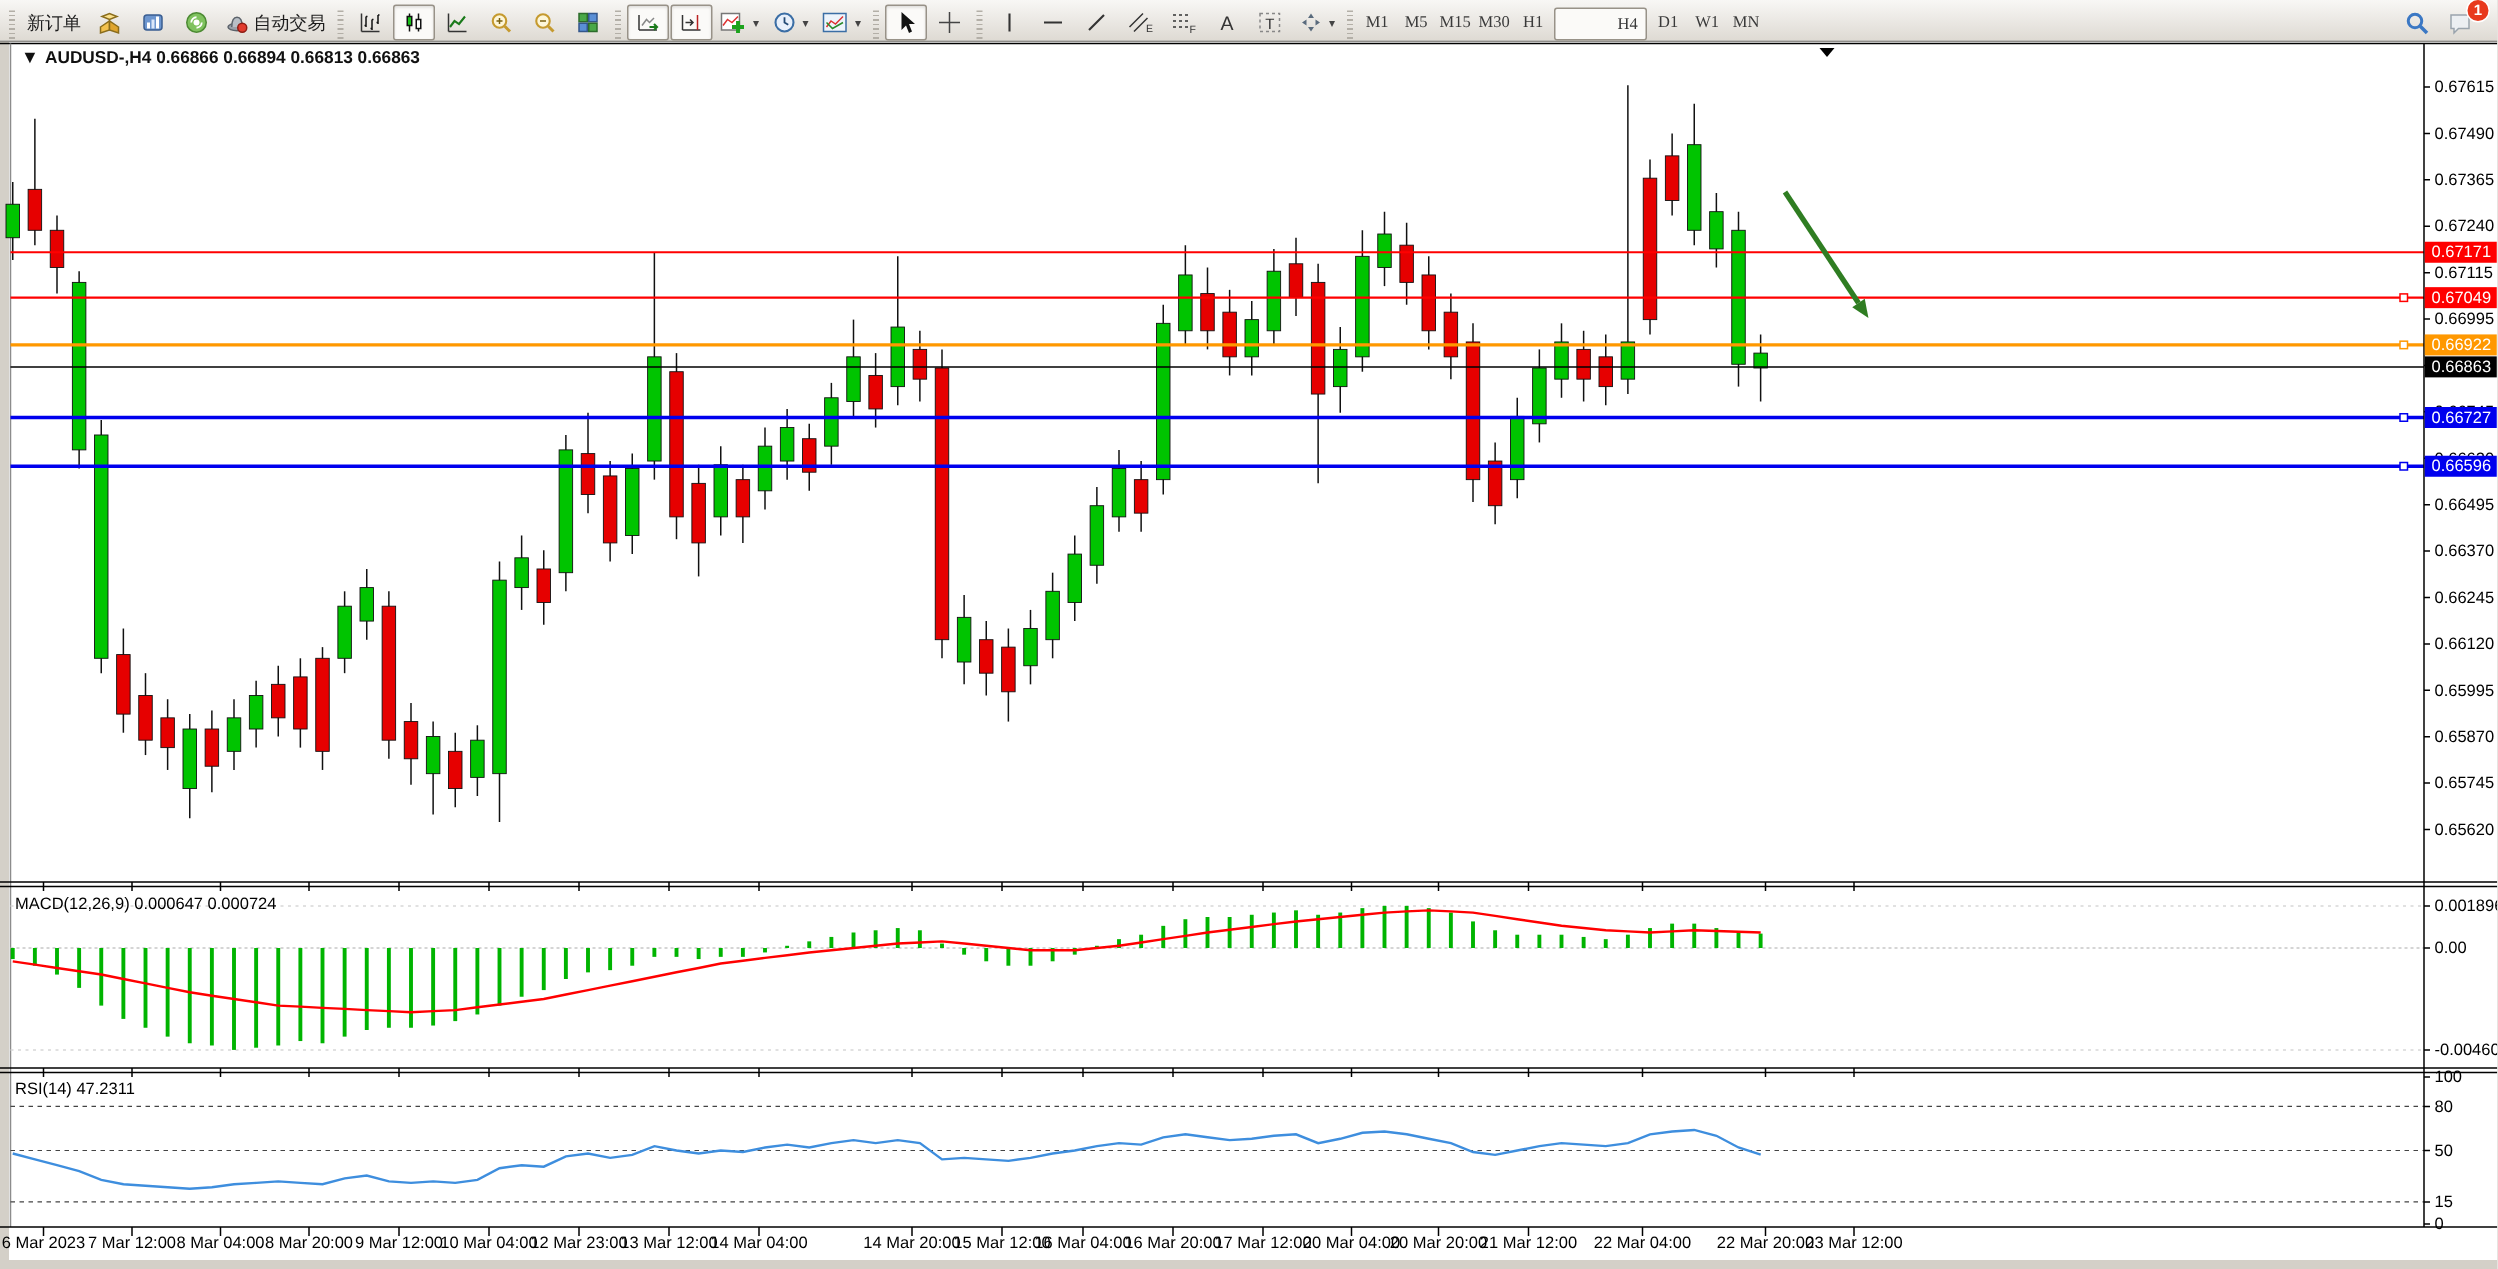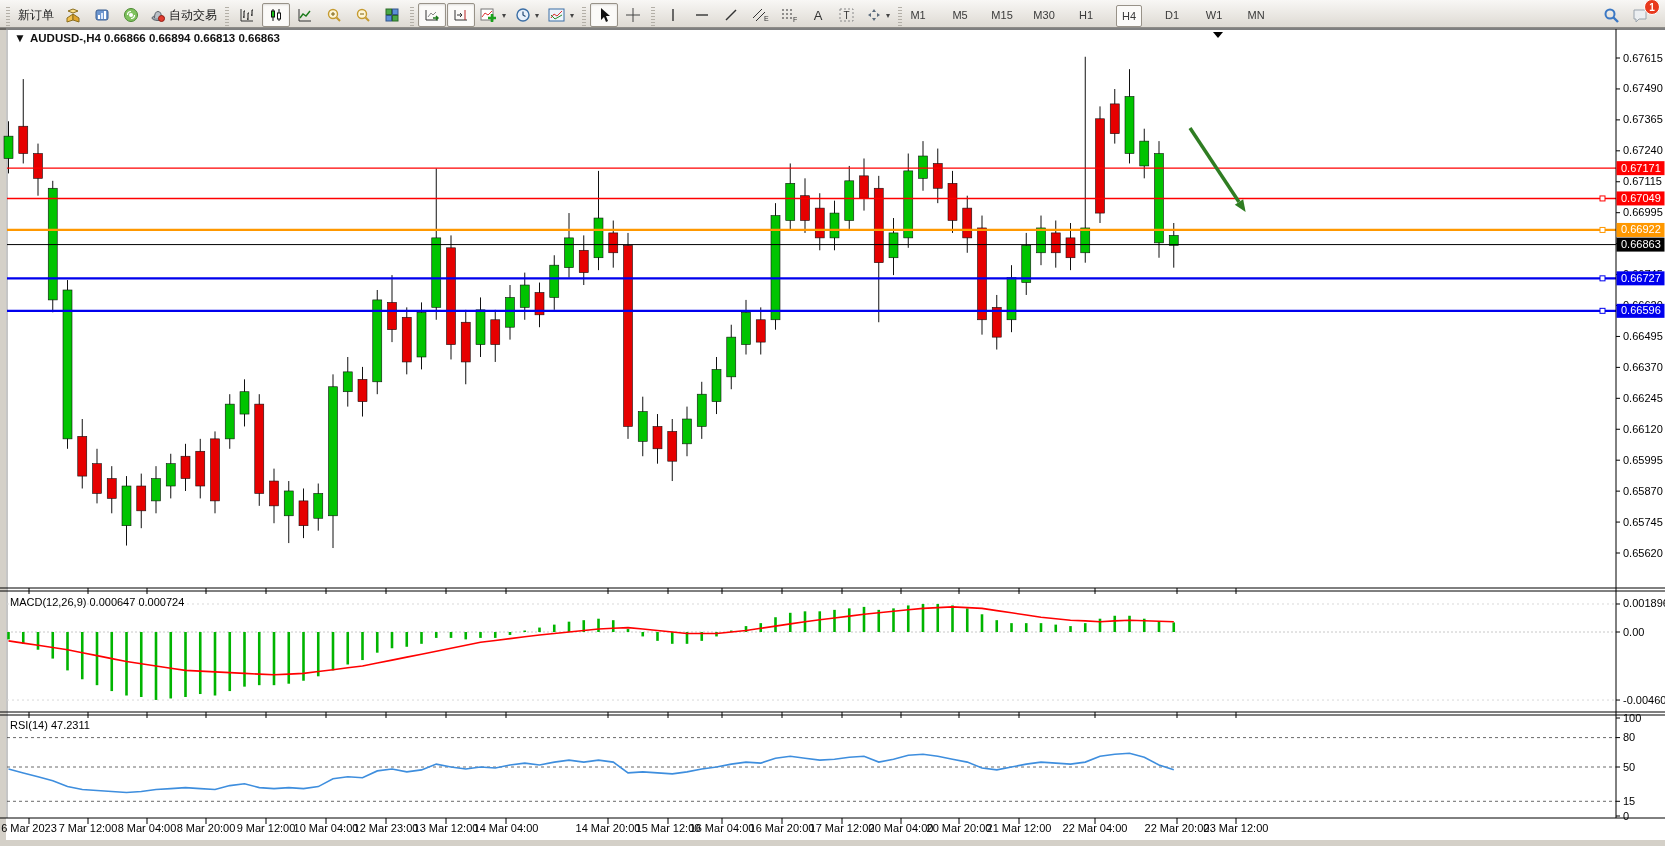--- a/index.html
+++ b/index.html
@@ -8,21 +8,21 @@
   .toolbar{position:absolute;left:0;top:0;width:1665px;height:28px;box-sizing:border-box;
     display:flex;align-items:flex-end;gap:1px;padding:0 3px;
     background:linear-gradient(#f8f7f5,#dedad3);border-bottom:1px solid #8f8d89;}
   .grip{width:4px;height:20px;margin:0 3px;flex:none;
     background:repeating-linear-gradient(to bottom,#b3afa7 0 1px,rgba(0,0,0,0) 1px 3px);}
   .tbtn{height:22px;min-width:20px;flex:none;display:flex;align-items:center;justify-content:center;
     gap:3px;border:1px solid rgba(0,0,0,0);border-radius:2px;padding:0 3px;font-size:12px;color:#1c1c1c;cursor:default;}
   .tbtn.pressed{border:1px solid #989288;background:#fbfaf8;box-shadow:inset 0 1px 2px rgba(0,0,0,.12);}
   .tbtn svg{display:block}
   .tf{font-size:11px;color:#3a3a3a;min-width:24px;height:20px;display:flex;align-items:center;justify-content:center;flex:none;}
-  .tf.pressed{border:1px solid #989288;background:#fbfaf8;border-radius:2px;}
+  .tf.pressed{border:1px solid #989288;background:#fbfaf8;border-radius:2px;padding-left:36px;}
   .caret{font-size:8px;color:#444;margin-left:1px}
   .spacer{flex:1 1 auto}
   .chatwrap{position:relative;margin-right:8px}
   .nbadge{position:absolute;top:-5px;right:-7px;width:14px;height:14px;border-radius:50%;
     background:#e8391d;color:#fff;font-size:10px;font-weight:bold;display:flex;align-items:center;justify-content:center;
     border:1px solid #fff;}
   
   #chartsvg{position:absolute;left:0;top:28px;}
   text{font-family:"Liberation Sans",sans-serif;}
 </style>
@@ -198,21 +198,21 @@
         </svg>
     </div>
     <div class="tbtn">
       <svg width="16" height="16">
           <path d="M8 2 L10 5 L6 5 Z M8 14 L6 11 L10 11 Z M2 8 L5 6 L5 10 Z M14 8 L11 10 L11 6 Z" fill="#5a6b7d"></path>
         </svg>
       <span class="caret">▾</span>
     </div>
 
     <div class="grip"></div>
-    <div id="tfbar" style="display:flex;gap:18px;">
+    <div id="tfbar" style="display:flex;gap:2px;font-family:Liberation Serif, serif;">
         <div class="tf">M1</div>
         <div class="tf">M5</div>
         <div class="tf">M15</div>
         <div class="tf">M30</div>
         <div class="tf">H1</div>
         <div class="tf pressed">H4</div>
         <div class="tf">D1</div>
         <div class="tf">W1</div>
         <div class="tf">MN</div>
       </div>

